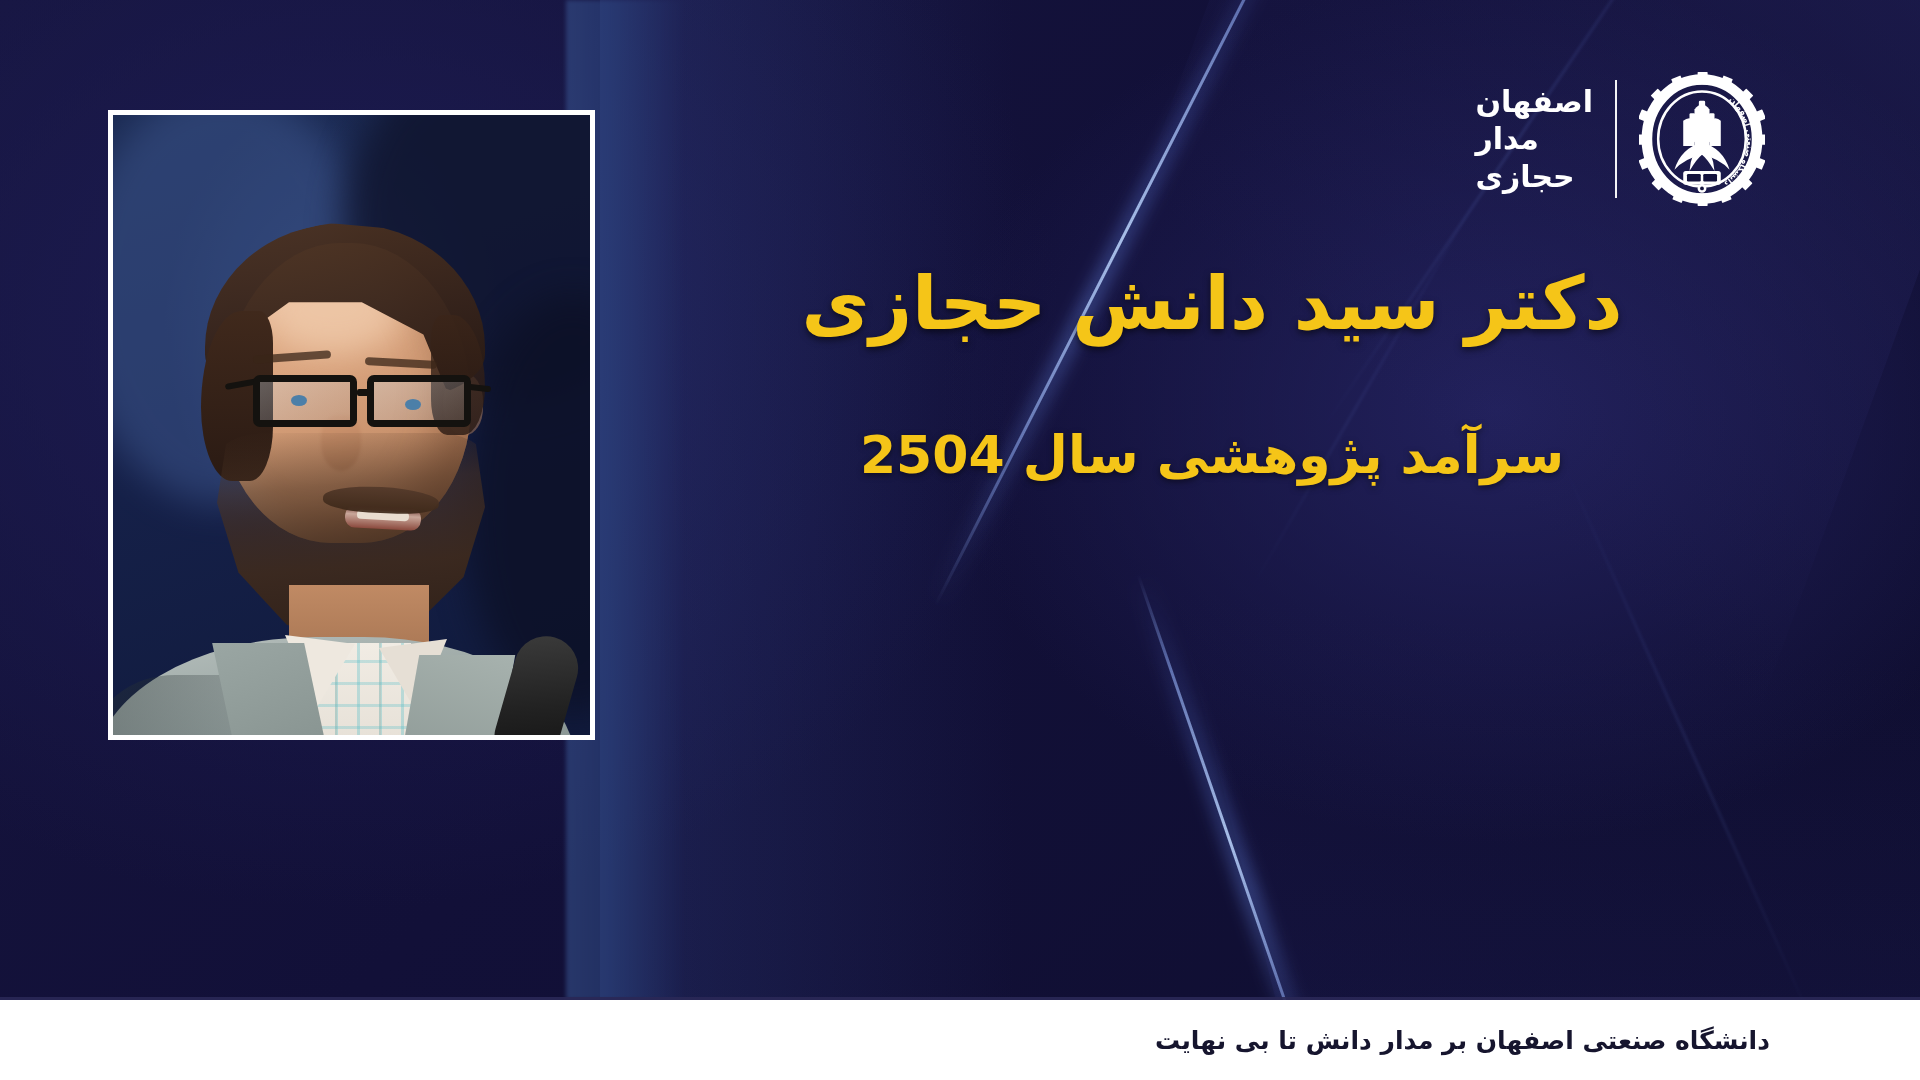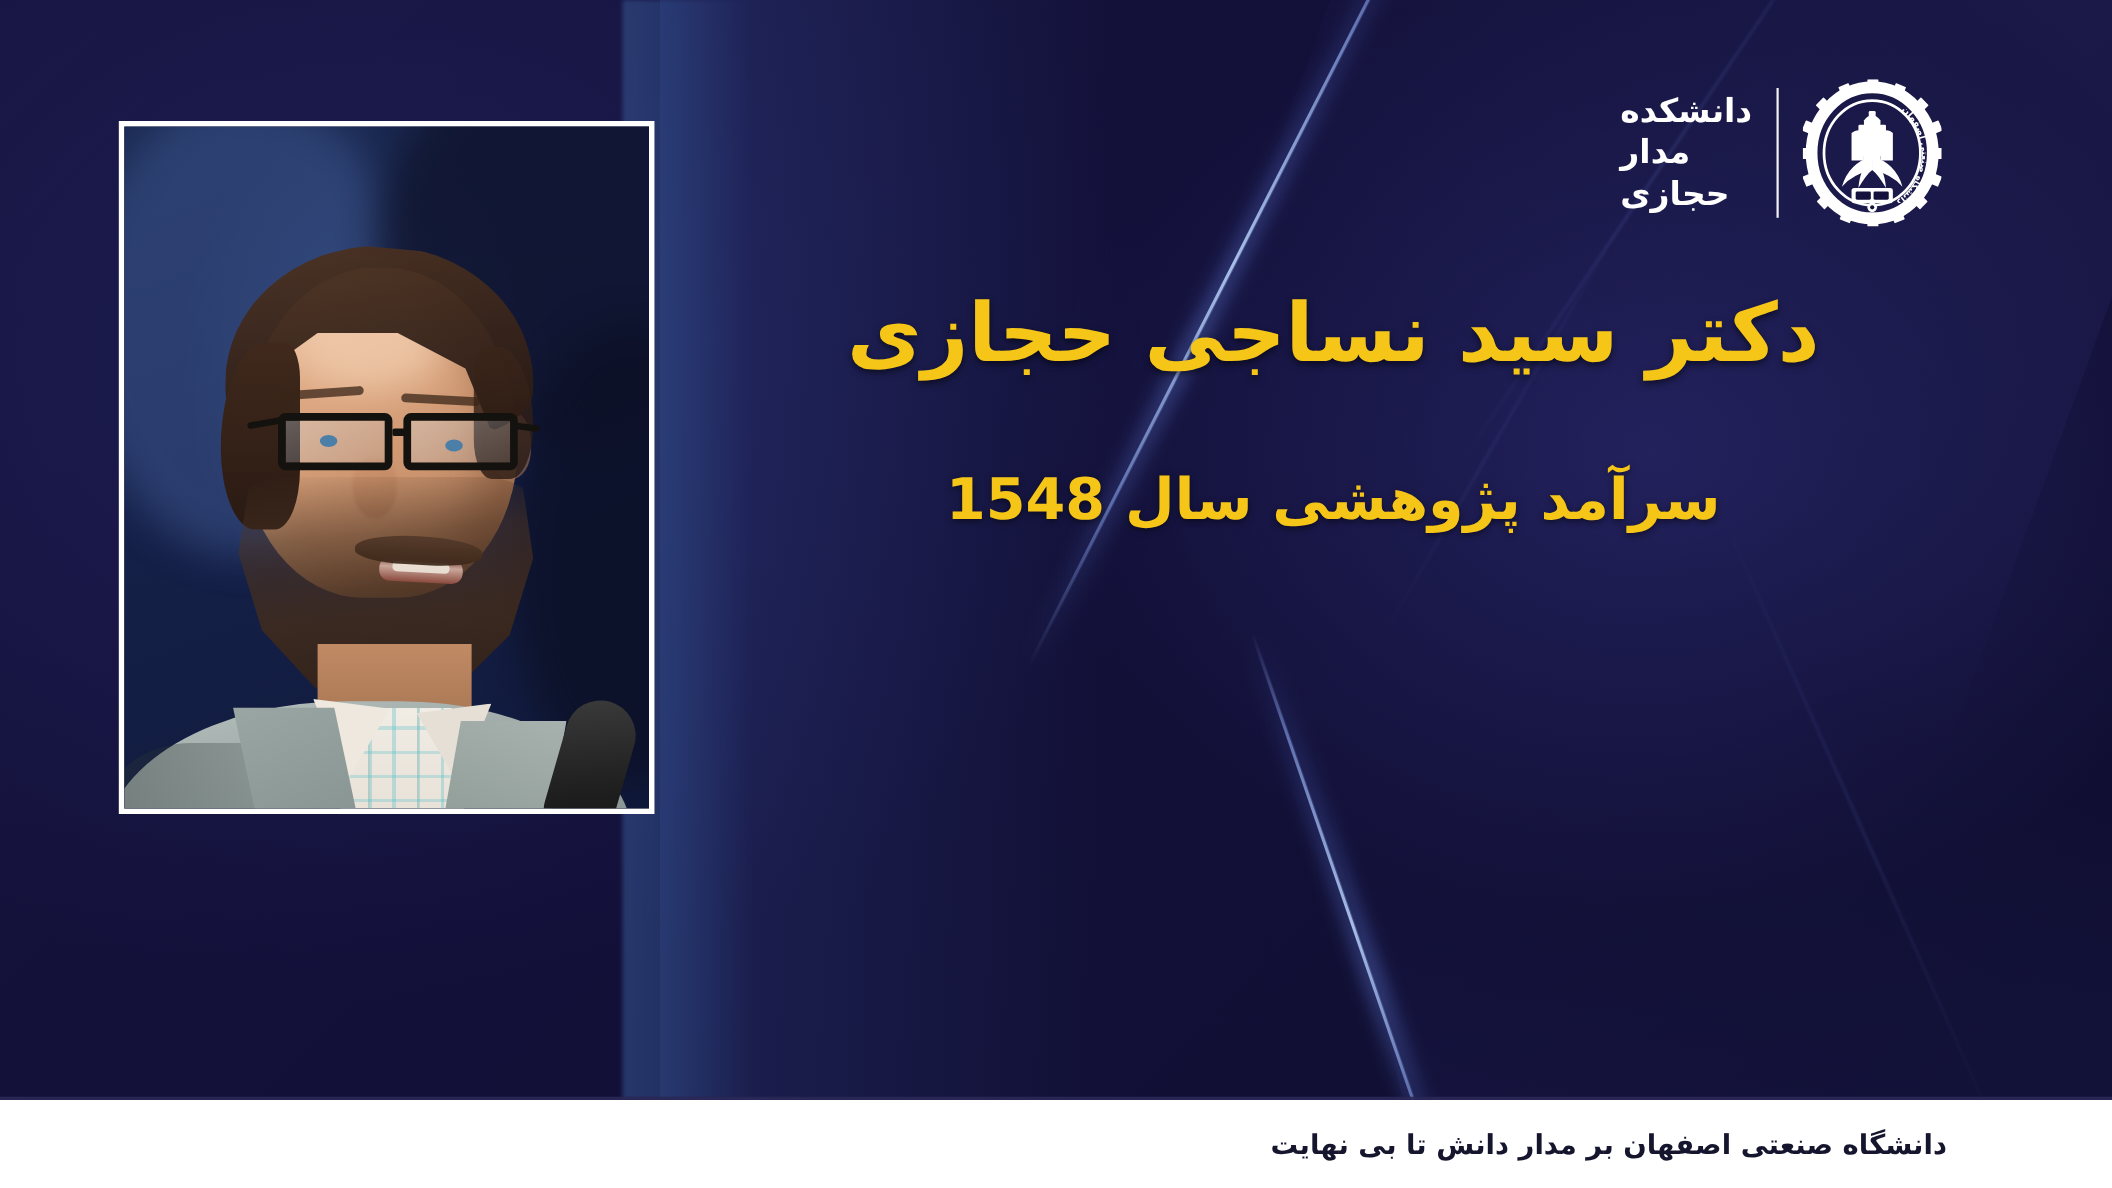--- a/index.html
+++ b/index.html
@@ -441,29 +441,29 @@
           <rect x="70" y="158" width="60" height="22" rx="4"></rect>
           <rect x="76" y="163" width="22" height="12" rx="2" fill="#13123d"></rect>
           <rect x="102" y="163" width="22" height="12" rx="2" fill="#13123d"></rect>
           <circle cx="100" cy="186" r="7"></circle>
           <circle cx="100" cy="186" r="3" fill="#13123d"></circle>
         </g>
       </svg>
     </div>
     <div class="logo-divider"></div>
     <div class="logo-words">
-      <span>دانشکده</span>
+      <span>اصفهان</span>
       <span>مدار</span>
       <span>حجازی</span>
     </div>
   </div>
 
   <div class="content">
-    <div class="name-line">دکتر سید نساجی حجازی</div>
-    <div class="award-line">سرآمد پژوهشی سال 1548</div>
+    <div class="name-line">دکتر سید دانش حجازی</div>
+    <div class="award-line">سرآمد پژوهشی سال 2504</div>
   </div>
 
   <div class="footer-sep"></div>
   <div class="footer">
     <div class="footer-text">دانشگاه صنعتی اصفهان بر مدار دانش تا بی نهایت</div>
   </div>
 
 </div>
 
 </body></html>

